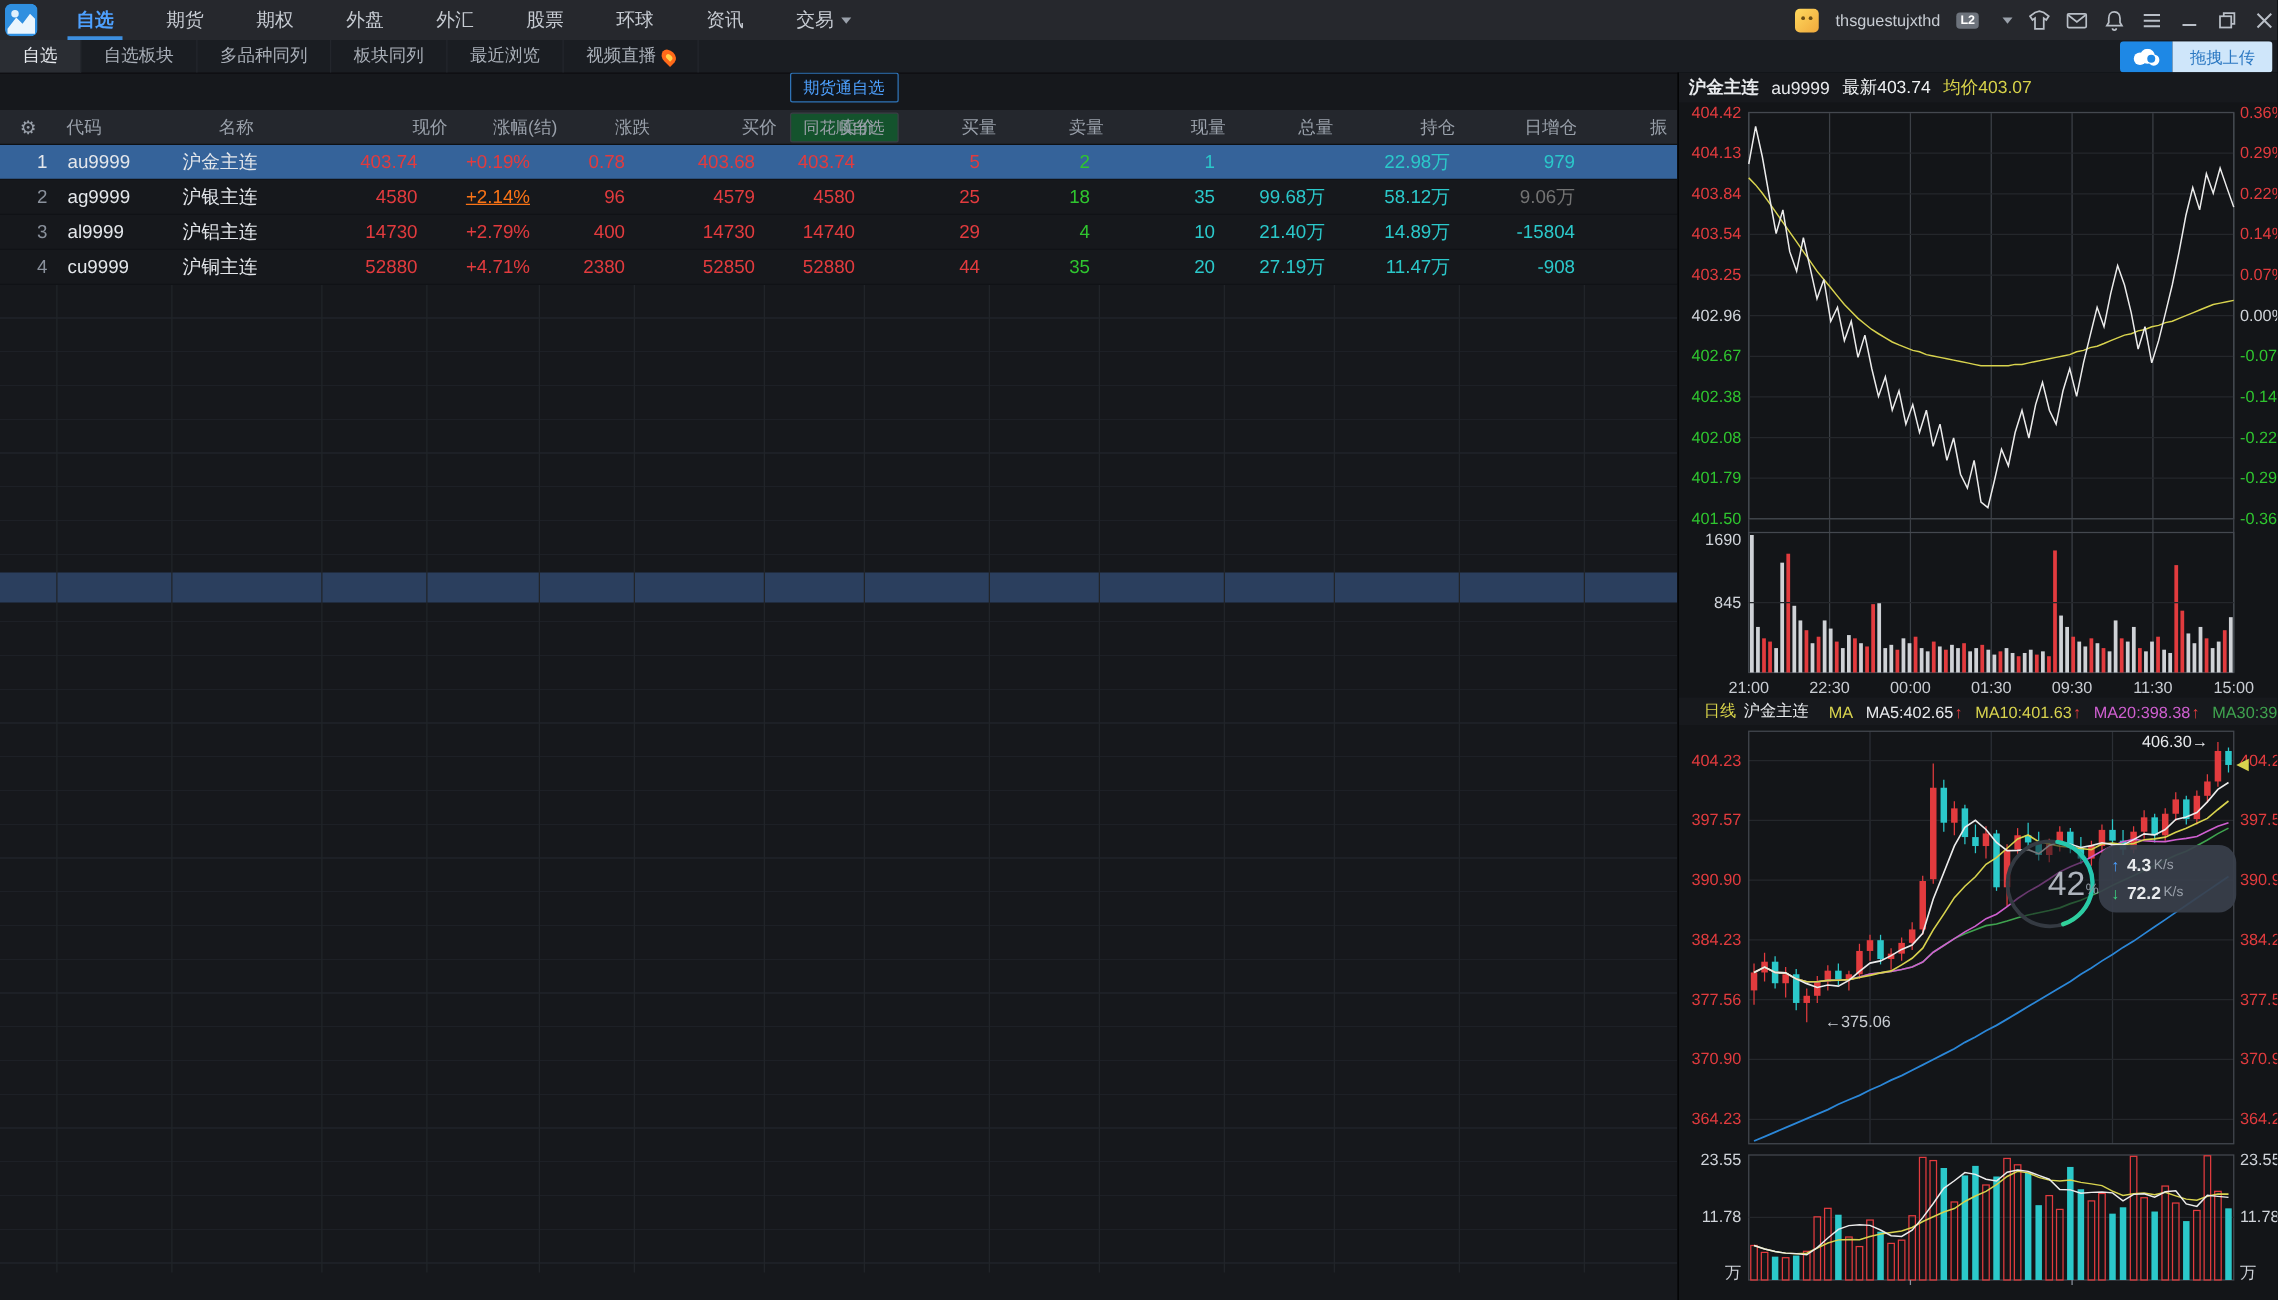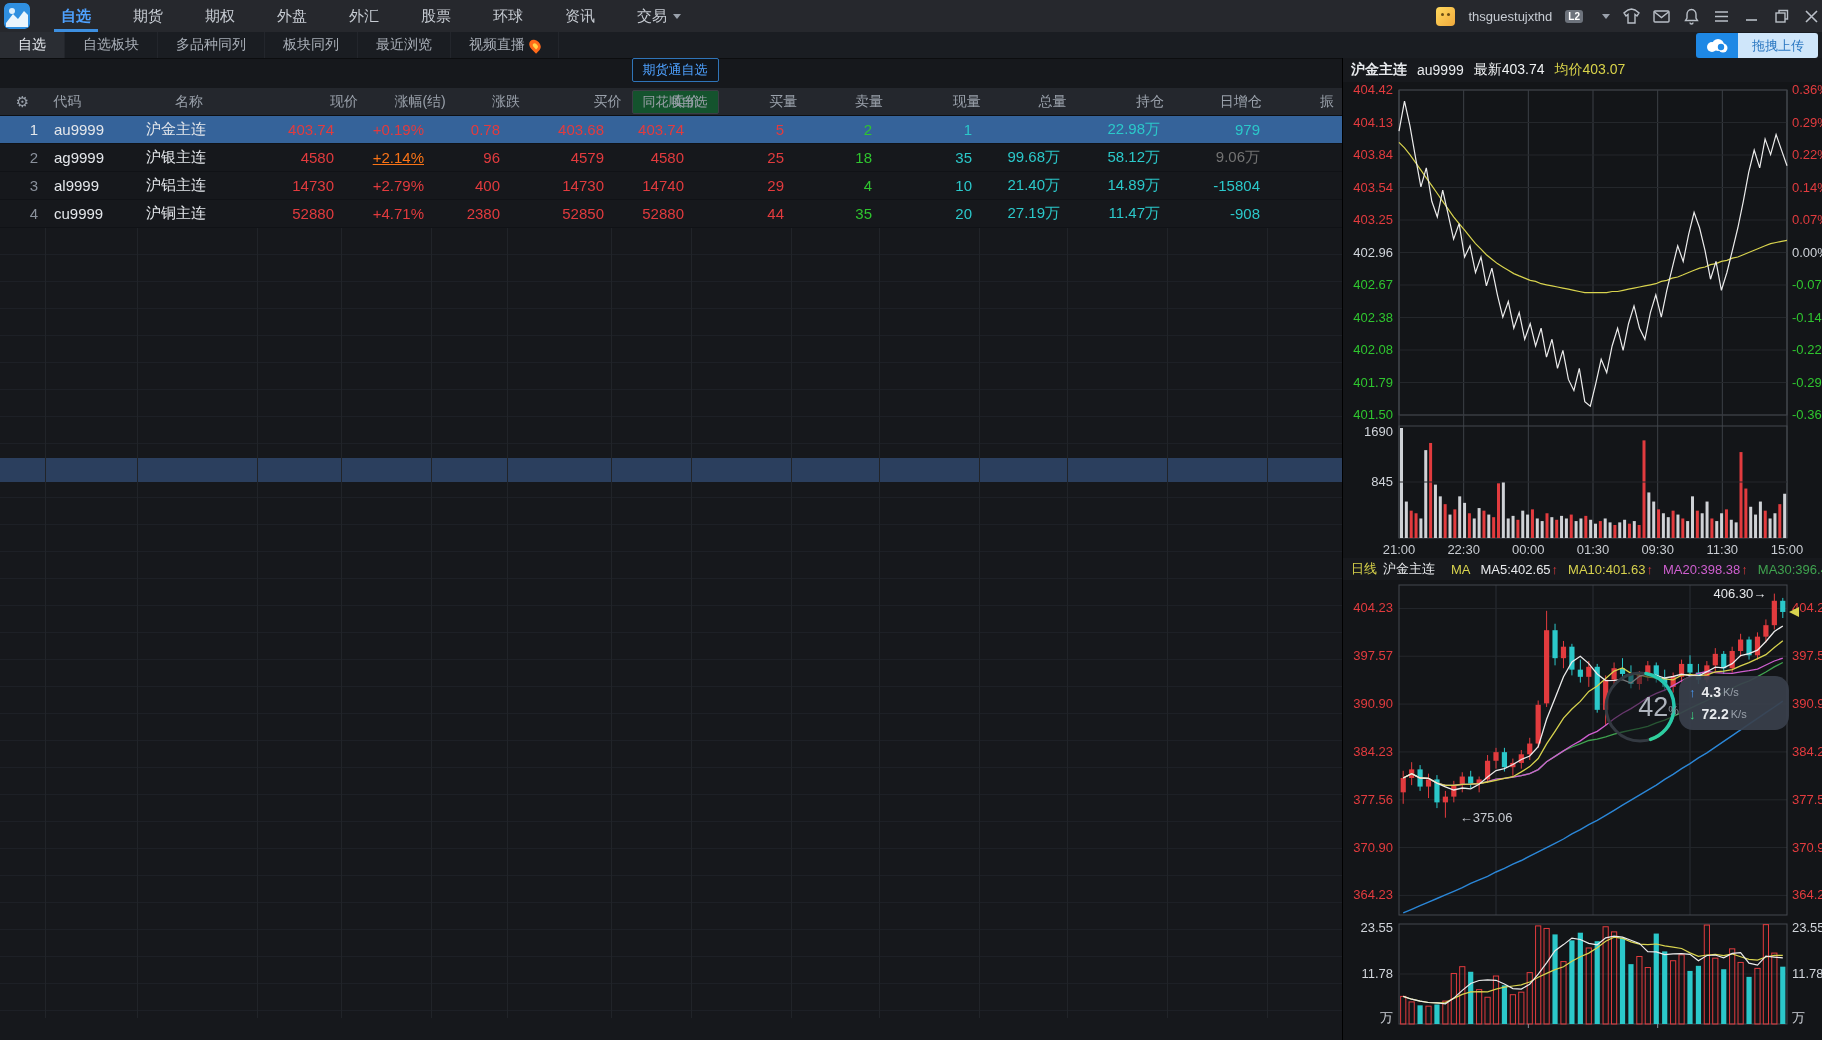--- a/index.html
+++ b/index.html
@@ -64,21 +64,21 @@
   .chart-header{height:24px;display:flex;align-items:center;gap:10px;padding-left:8px;font-size:14px;background:#17191d;}
   .ch-name{color:#e8eaed;font-weight:bold;}
   .ch-code{color:#e8eaed;}
   .ch-last{color:#f0f2f4;}
   .ch-avg{color:#d8d34a;}
   .ma-row{position:absolute;left:0;top:500px;width:100%;height:22px;display:flex;align-items:center;background:#17191d;
           font-size:13px;white-space:nowrap;overflow:hidden;}
   .ma-sep{width:1px;height:14px;background:#3a3e45;margin:0 8px;}
   .ma-item{margin-right:10px;}
   .ma-up{color:#e23b3e;margin-left:1px;}
-  .pd-label{color:#d8d34a;margin:0 6px 0 8px;}
+  .pd-label{color:#d8d34a;margin:0 6px 0 20px;}
   .pd-name{color:#e8eaed;}
 
   svg.chart{position:absolute;left:0;display:block;}
   #intraday{top:24px;}
   #daily{top:522px;}
 
   
   .ov-circle{position:absolute;left:258px;top:610px;width:78px;height:78px;}
   .ov-circle .pct{position:absolute;left:0;top:0;width:78px;height:78px;display:flex;align-items:center;justify-content:flex-end;
                   color:#aeb4bd;font-size:27px;}

